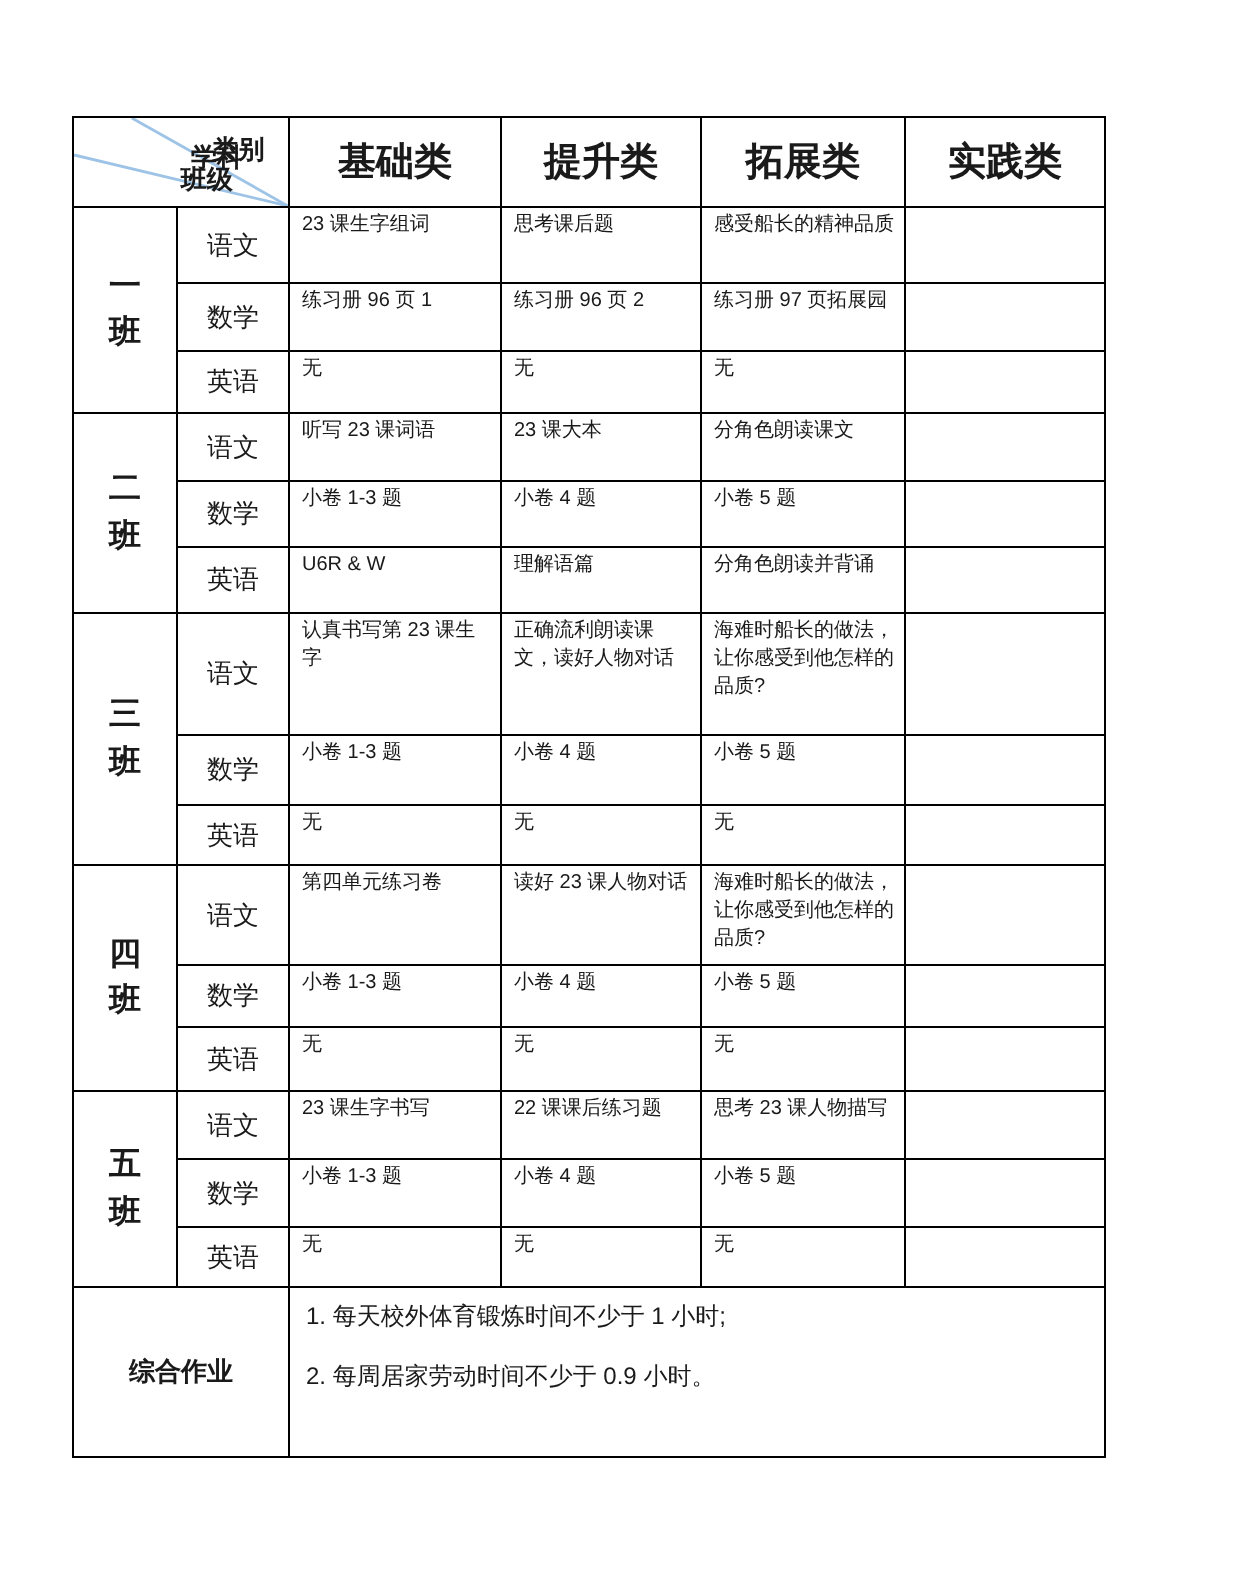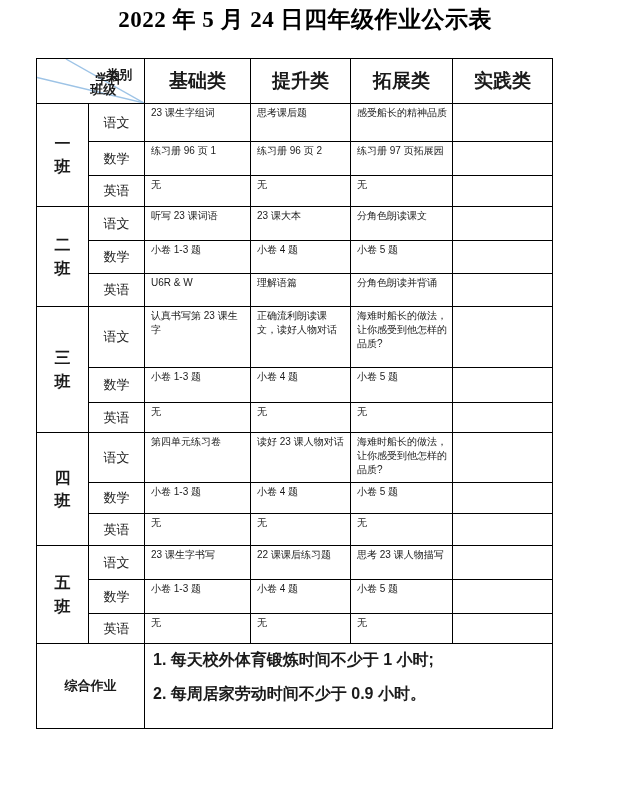--- a/index.html
+++ b/index.html
@@ -80,23 +80,22 @@
     padding: 2px 5px 2px 6px;
   }
   td.footer-label-cell {
     text-align: center;
     vertical-align: middle;
     font-weight: bold;
     font-size: 13px;
   }
   td.footer-content-cell {
     vertical-align: top;
-    font-size: 16px;
+    font-size: 12px;
     padding: 6px 8px;
-    font-weight: bold;
   }
   .footer-line { margin-bottom: 13px; }
   .watermark {
     position: absolute;
     right: 8px;
     top: 750px;
     text-align: right;
     line-height: 1.1;
   }
   .wm-cn {
@@ -111,21 +110,20 @@
     font-size: 5px;
     letter-spacing: 0.4px;
     color: #7dab92;
   }
 </style>
 </head>
 <body>
 
 <div class="page">
 
-  <div class="title">2022 年 5 月 24 日四年级作业公示表</div>
 
   <table class="hw-table">
     <colgroup>
       <col style="width:52px">
         <col style="width:56px">
         <col style="width:106px">
       <col style="width:100px">
         <col style="width:102px">
         <col style="width:100px">
     </colgroup>

